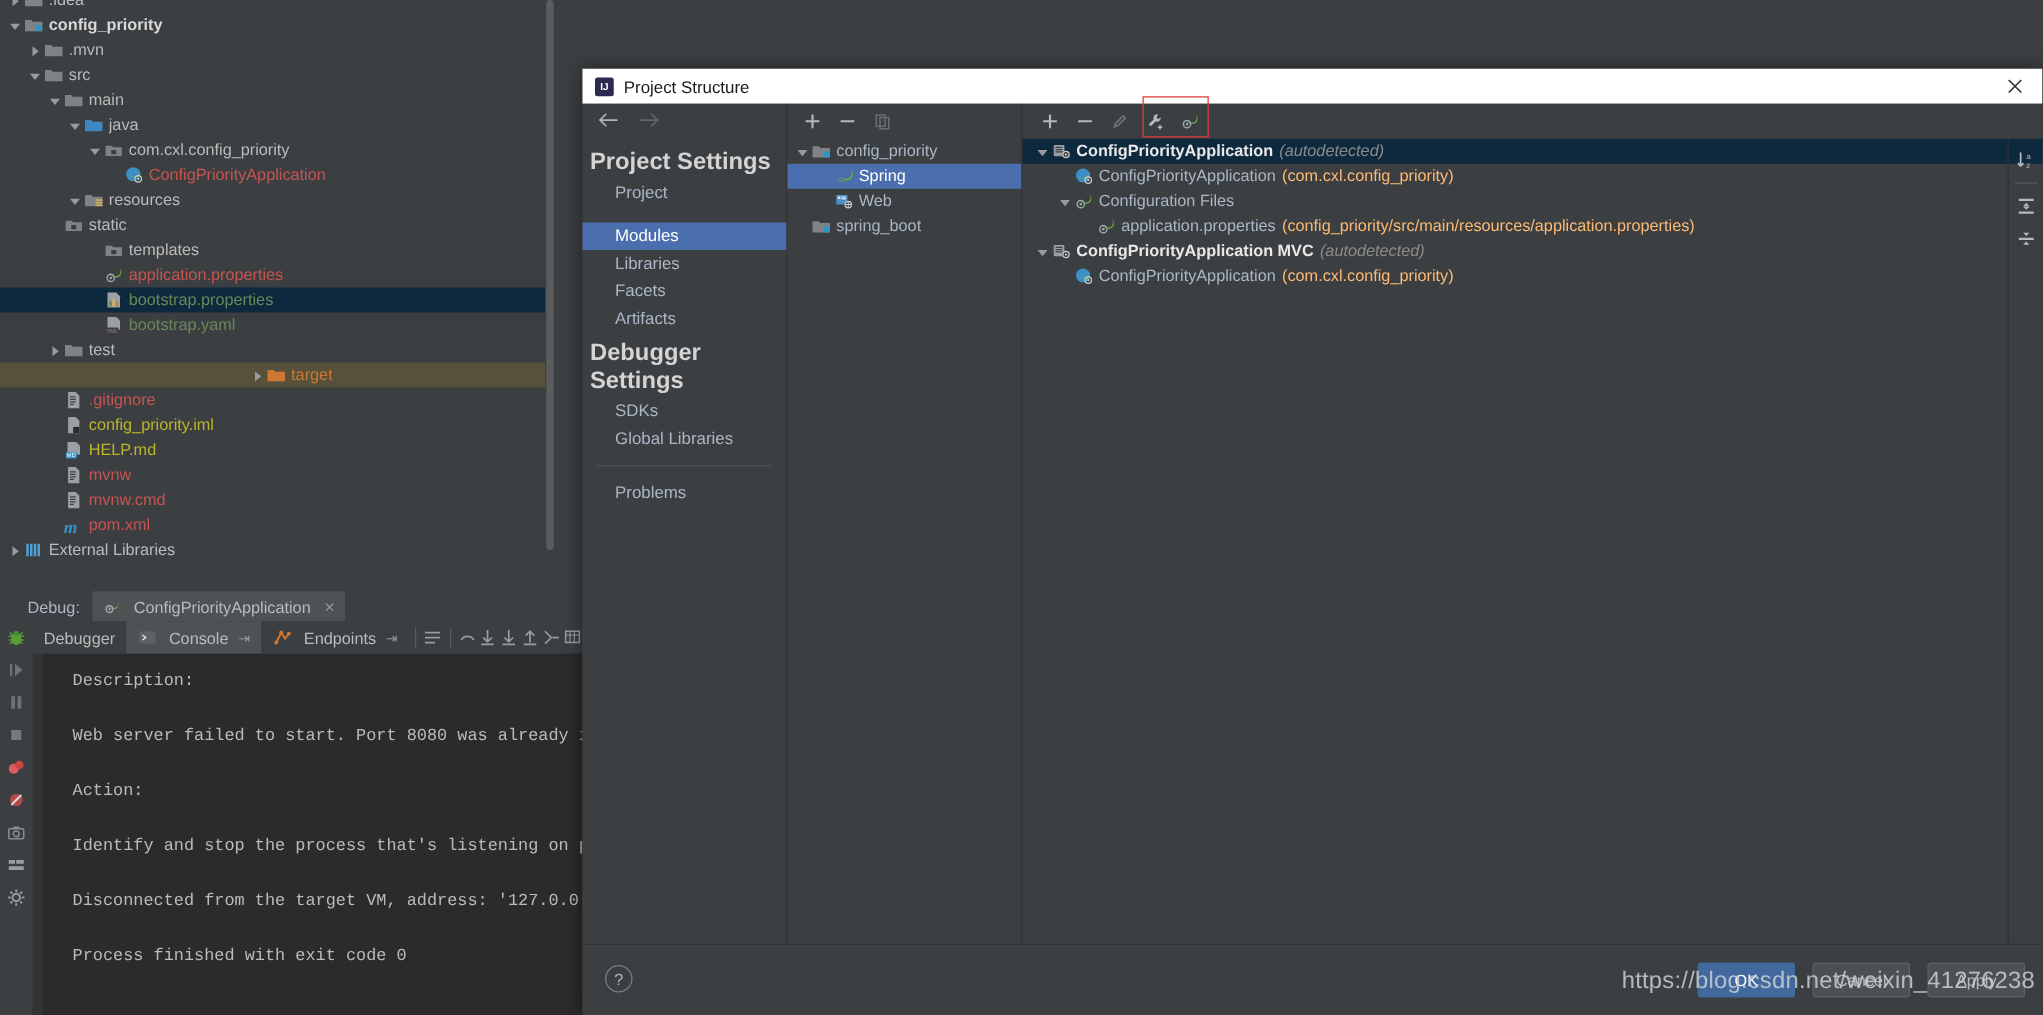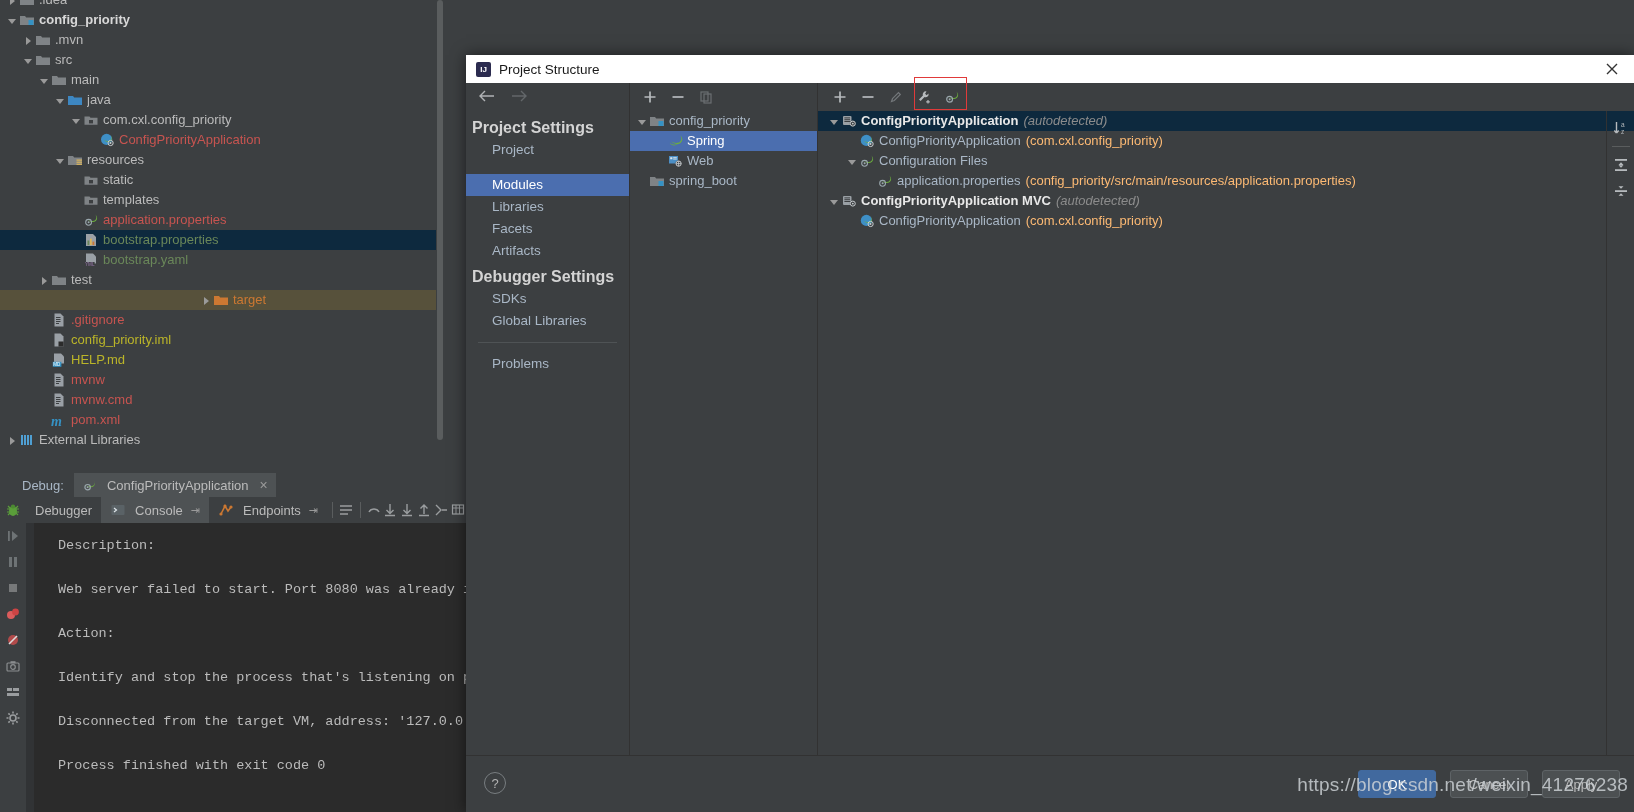--- a/index.html
+++ b/index.html
@@ -98,21 +98,21 @@
     width:15px;height:15px; background:#2b2b4f; border-radius:2px; position:relative; flex:none;
   }
   .ij-logo::after{content:"IJ"; position:absolute; inset:0; color:#fff; font-size:8px;
     display:flex;align-items:center;justify-content:center; font-weight:bold;}
   .dlg-close { position:absolute; right:12px; top:4px; width:20px; height:20px; cursor:pointer; }
 
   .dlg-body { position:absolute; left:0; top:28px; width:1168px; height:672px; display:flex; }
 
   .ps-nav { width:164px; background:#3c3f41; border-right:1px solid #323232; position:relative; }
   .nav-arrows { height:30px; display:flex; align-items:center; gap:14px; padding-left:12px; }
-  .nav-group { font-size:16px; font-weight:bold; color:#d4d4d4; padding:6px 0 2px 6px; }
+  .nav-group { font-size:19px; font-weight:bold; color:#d4d4d4; padding:6px 0 2px 6px; }
   .nav-item { font-size:13.5px; color:#a9b7c6; height:22px; line-height:22px; padding-left:26px; }
   .nav-item.active { background:#4b6eaf; color:#ffffff;margin-top:13px; }
   .nav-divider { height:1px; background:#4f5355; margin:10px 12px; }
 
   .ps-mid { width:188px; background:#3c3f41; border-right:1px solid #323232; position:relative;}
   .ps-right { flex:1; background:#3c3f41; position:relative;}
 
   .panel-toolbar { height:28px; display:flex; align-items:center; gap:4px; padding-left:8px; position:relative;}
   .tb-btn { width:24px; height:22px; display:flex; align-items:center; justify-content:center; cursor:pointer;}
   .red-box { position:absolute; border:1.5px solid #e03a3a; pointer-events:none; }
@@ -218,21 +218,21 @@
         <div class="tree-row" style="padding-left: 54px;">
           <span class="arrow down"></span>
           <span class="ico"><svg width="16" height="16" viewBox="0 0 16 16">
               <path d="M1 4h5l1.2 1.4H15V13H1z" fill="#7f8386"></path>
               <rect x="9.5" y="7.5" width="5.5" height="1.2" fill="#d9b45b"></rect>
               <rect x="9.5" y="9.6" width="5.5" height="1.2" fill="#d9b45b"></rect>
               <rect x="9.5" y="11.7" width="5.5" height="1.2" fill="#d9b45b"></rect>
             </svg></span>
           <span class="lbl txt-white">resources</span>
         </div>
-        <div class="tree-row" style="padding-left: 70px;">
+        <div class="tree-row" style="padding-left: 38px;">
           <span class="arrow none"></span>
           <span class="ico"><svg width="16" height="16" viewBox="0 0 16 16">
               <path d="M1.5 4.5h5l1 1.3H14.5v7h-13z" fill="#7f8386"></path>
               <rect x="6" y="8" width="4" height="3.4" fill="#3c3f41"></rect>
             </svg></span>
           <span class="lbl txt-white">static</span>
         </div>
         <div class="tree-row" style="padding-left: 70px;">
           <span class="arrow none"></span>
           <span class="ico"><svg width="16" height="16" viewBox="0 0 16 16">

